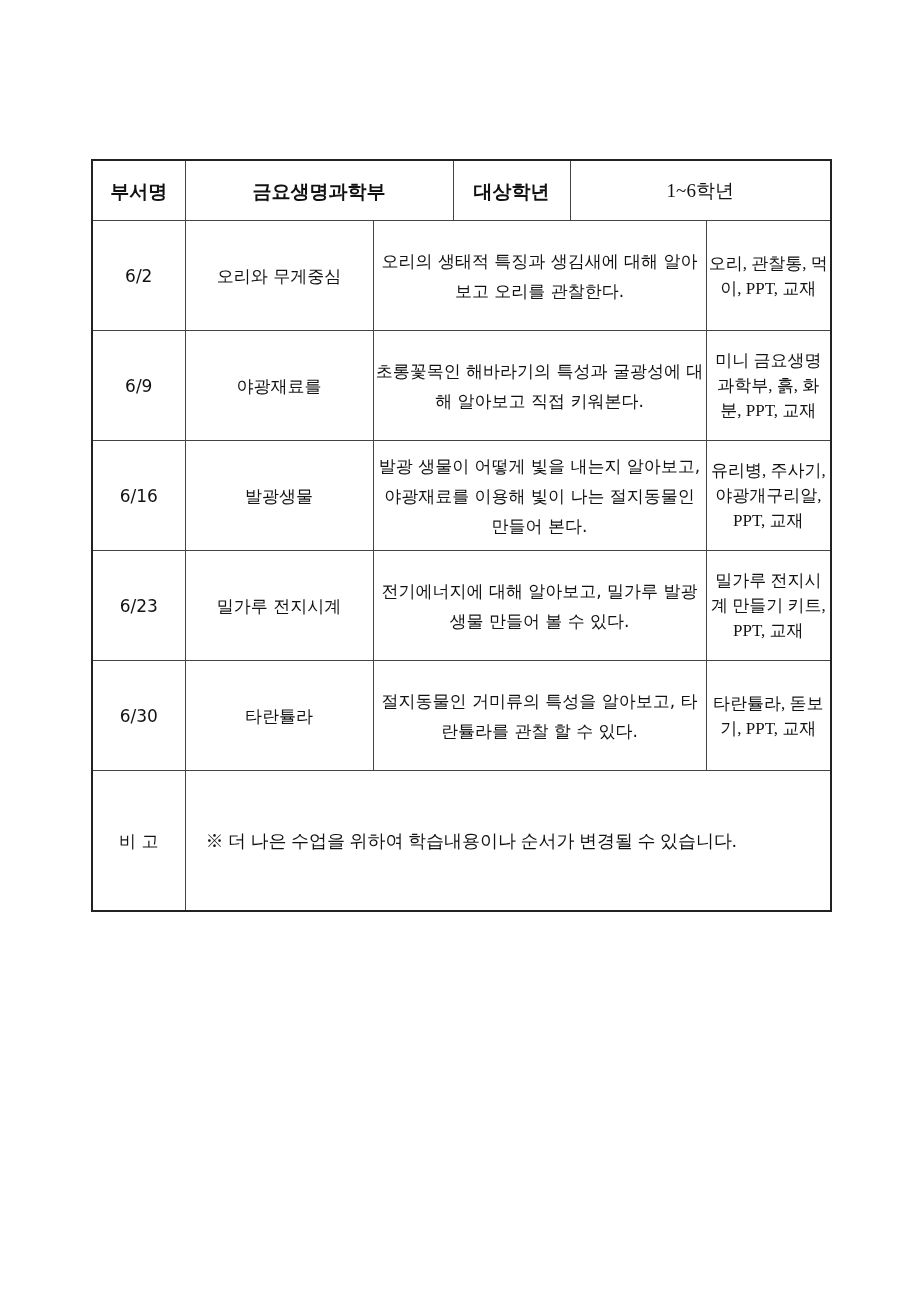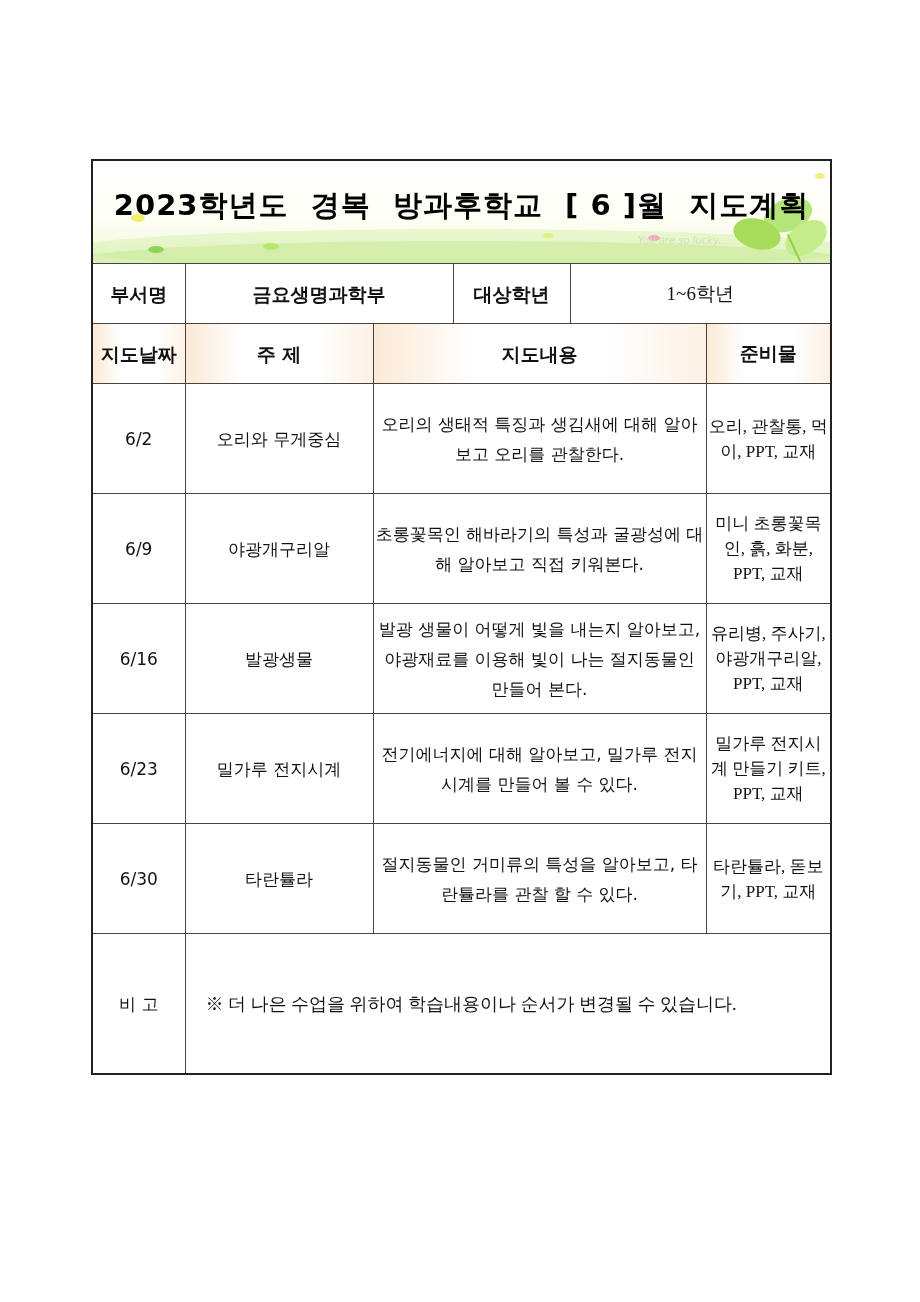--- a/index.html
+++ b/index.html
@@ -24,36 +24,20 @@
   .remark td.note { text-align:left; padding-left:20px; font-size:18px; }
   tr:first-child td { border-top:none; }
   td:first-child { border-left:none; }
   td:last-child { border-right:none;font-family:Liberation Serif, serif; }
   tr:last-child td { border-bottom:none; }
 </style>
 </head>
 <body>
 
 <div class="sheet">
-  <div class="banner">
-    <div class="swoosh" style="top:68px; background:rgba(200,235,150,0.35);"></div>
-    <div class="swoosh" style="top:80px; background:rgba(180,225,120,0.35);"></div>
-    <div class="deco" style="left:38px; top:53px; width:14px; height:8px; background:#f5f06a;"></div>
-    <div class="deco" style="left:55px; top:85px; width:16px; height:7px; background:#8fd45a;"></div>
-    <div class="deco" style="left:170px; top:82px; width:16px; height:7px; background:#b8e86a;"></div>
-    <div class="deco" style="left:450px; top:72px; width:10px; height:5px; background:#e5f07a;"></div>
-    <div class="deco" style="left:555px; top:74px; width:12px; height:6px; background:#f5a8c0;"></div>
-    <div class="deco" style="left:670px; top:38px; width:50px; height:32px; background:#b6e57a; transform:rotate(-20deg);"></div>
-    <div class="deco" style="left:640px; top:58px; width:48px; height:30px; background:#a6dc5a; transform:rotate(15deg);"></div>
-    <div class="deco" style="left:690px; top:62px; width:46px; height:30px; background:#c4ec8a; transform:rotate(-35deg);"></div>
-    <div style="position:absolute; left:700px; top:72px; width:2px; height:30px; background:#8fcf4a; transform:rotate(-25deg);"></div>
-    <div class="deco" style="left:722px; top:12px; width:10px; height:6px; background:#f2ee7a;"></div>
-    <div class="title">2023학년도  경복  방과후학교  [ 6 ]월  지도계획</div>
-    <div style="position:absolute; left:545px; top:74px; font-size:10px; color:#cfe3b0; font-style:italic;">You are so lucky...</div>
-  </div>
 
   <table>
     <colgroup>
         <col style="width:92px">
         <col style="width:268px">
         <col style="width:117px">
         <col>
       </colgroup>
     <tbody>
         <tr class="info">
@@ -66,48 +50,42 @@
     </table>
 
   <table style="border-top:1px solid #444;">
     <colgroup>
         <col style="width:92px">
         <col style="width:188px">
         <col style="width:333px">
         <col>
       </colgroup>
     <tbody>
-        <tr class="hdr">
-      <td>지도날짜</td>
-      <td>주 제</td>
-      <td>지도내용</td>
-      <td>준비물</td>
-    </tr>
     <tr class="row">
       <td class="date">6/2</td>
       <td>오리와 무게중심</td>
       <td class="content">오리의 생태적 특징과 생김새에 대해 알아보고 오리를 관찰한다.</td>
       <td class="mat">오리, 관찰통, 먹이, PPT, 교재</td>
     </tr>
     <tr class="row">
       <td class="date">6/9</td>
-      <td>야광개구리알</td>
+      <td>야광재료를</td>
       <td class="content">초롱꽃목인 해바라기의 특성과 굴광성에 대해 알아보고 직접 키워본다.</td>
-      <td class="mat">미니 초롱꽃목인, 흙, 화분, PPT, 교재</td>
+      <td class="mat">미니 금요생명과학부, 흙, 화분, PPT, 교재</td>
     </tr>
     <tr class="row">
       <td class="date">6/16</td>
       <td>발광생물</td>
       <td class="content">발광 생물이 어떻게 빛을 내는지 알아보고, 야광재료를 이용해 빛이 나는 절지동물인 만들어 본다.</td>
       <td class="mat">유리병, 주사기, 야광개구리알, PPT, 교재</td>
     </tr>
     <tr class="row">
       <td class="date">6/23</td>
       <td>밀가루 전지시계</td>
-      <td class="content">전기에너지에 대해 알아보고, 밀가루 전지시계를 만들어 볼 수 있다.</td>
+      <td class="content">전기에너지에 대해 알아보고, 밀가루 발광생물 만들어 볼 수 있다.</td>
       <td class="mat">밀가루 전지시계 만들기 키트, PPT, 교재</td>
     </tr>
     <tr class="row">
       <td class="date">6/30</td>
       <td>타란튤라</td>
       <td class="content">절지동물인 거미류의 특성을 알아보고, 타란튤라를 관찰 할 수 있다.</td>
       <td class="mat">타란튤라, 돋보기, PPT, 교재</td>
     </tr>
   </tbody>
     </table>

